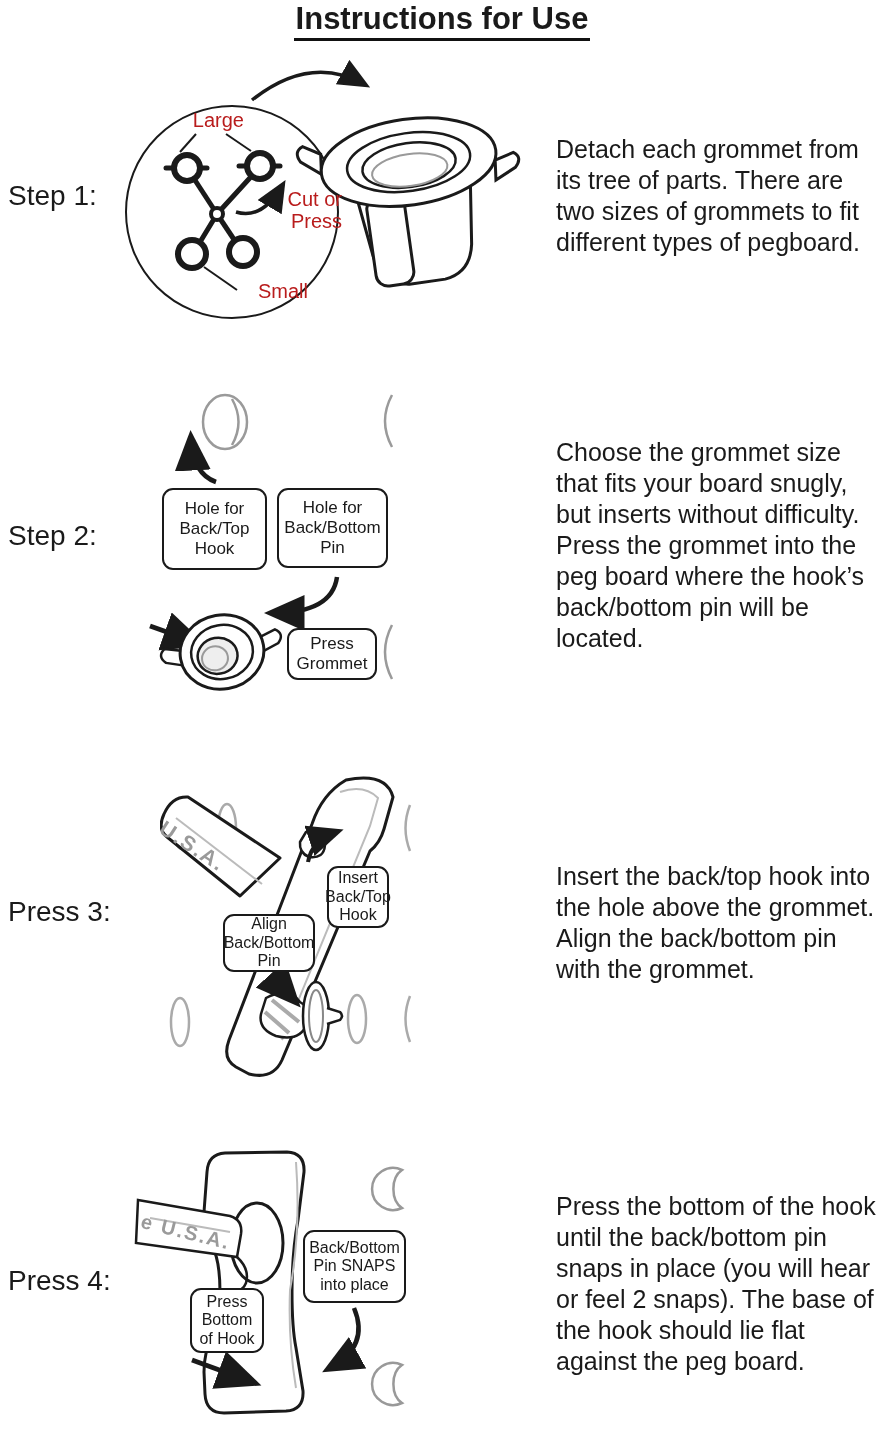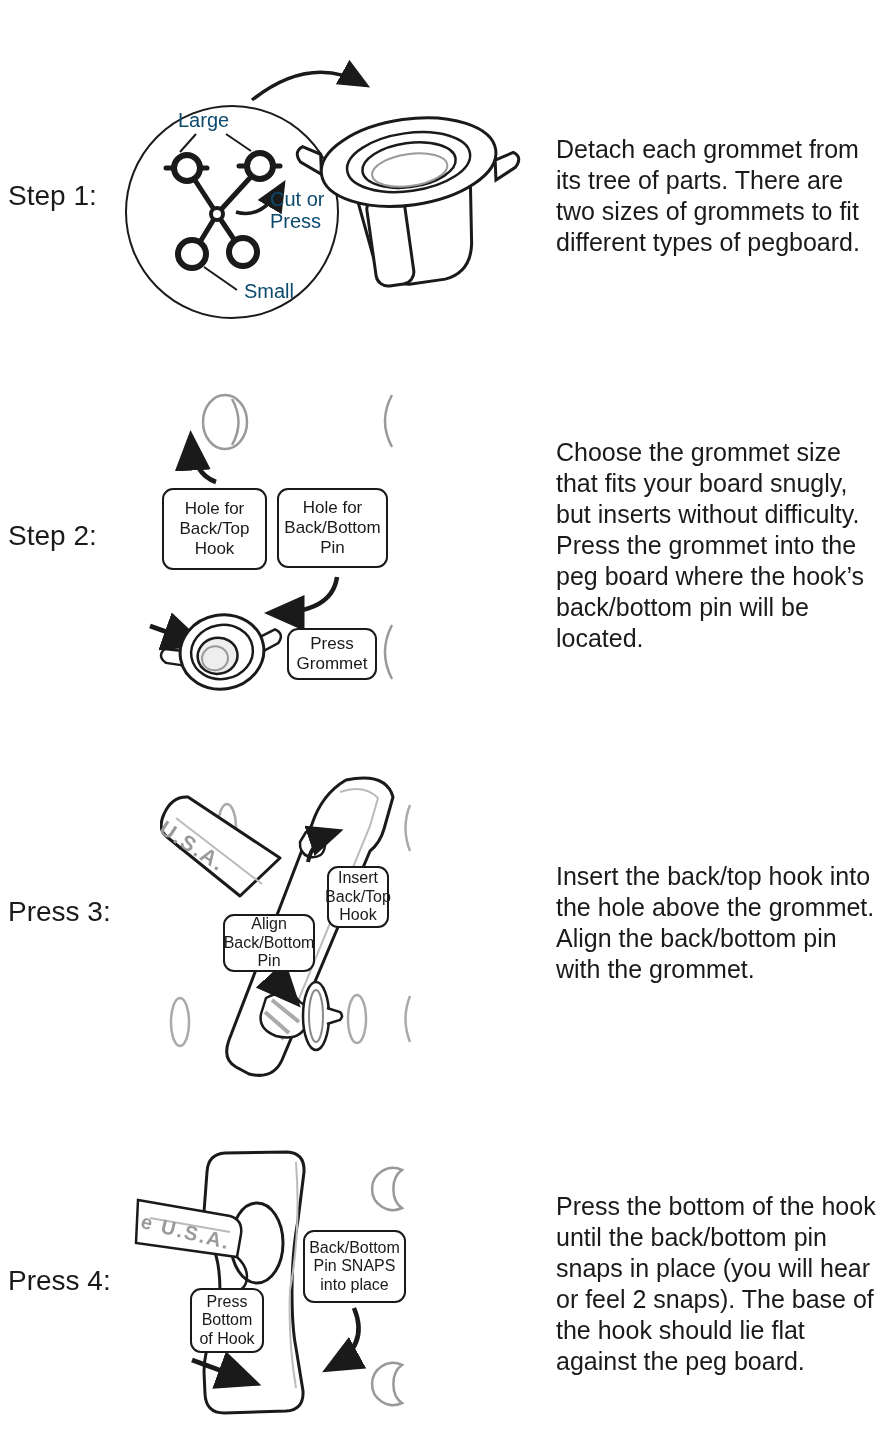--- a/index.html
+++ b/index.html
@@ -16,41 +16,42 @@
   }
   .step-label{
     position:absolute;left:8px;font-size:28px;font-weight:normal;white-space:nowrap;
   }
   .desc{
     position:absolute;left:556px;width:330px;font-size:25px;line-height:31px;
   }
   .illus{position:absolute;}
   .illus svg{position:absolute;left:0;top:0;}
   .plain-label{
-    position:absolute;font-size:20px;line-height:1.08;text-align:left;
-    white-space:pre-line;color:#0c4a6e;
+    position:absolute;font-size:20px;line-height:1.08;text-align:right;
+    white-space:pre-line;color:#b91c1c;
   }
   .callout-box{
     position:absolute;box-sizing:border-box;background:#fff;
     border:2.5px solid #1a1a1a;border-radius:11px;
     display:flex;align-items:center;justify-content:center;text-align:center;
     padding:11px 4px;
   }
   .callout-box span{white-space:pre-line;font-size:17px;line-height:1.18;}
   .callout-box.small span{font-size:16px;line-height:1.15;}
   .embossed{
     position:absolute;color:#9a9a9a;font-weight:bold;white-space:nowrap;
     letter-spacing:2px;
   }
 </style>
 </head>
 <body>
 
 <div class="page">
 
+  <h1 class="title"><span>Instructions for Use</span></h1>
 
   <div class="step-label" style="top:180px">Step 1:</div>
   <div class="step-label" style="top:520px">Step 2:</div>
   <div class="step-label" style="top:896px">Press 3:</div>
   <div class="step-label" style="top:1265px">Press 4:</div>
 
   <div class="desc" style="top:134px">Detach each grommet from its tree of parts. There are two sizes of grommets to fit different types of pegboard.</div>
   <div class="desc" style="top:437px">Choose the grommet size that fits your board snugly, but inserts without difficulty. Press the grommet into the peg board where the hook’s back/bottom pin will be located.</div>
   <div class="desc" style="top:861px">Insert the back/top hook into the hole above the grommet. Align the back/bottom pin with the grommet.</div>
   <div class="desc" style="top:1191px">Press the bottom of the hook until the back/bottom pin snaps in place (you will hear or feel 2 snaps). The base of the hook should lie flat against the peg board.</div>

